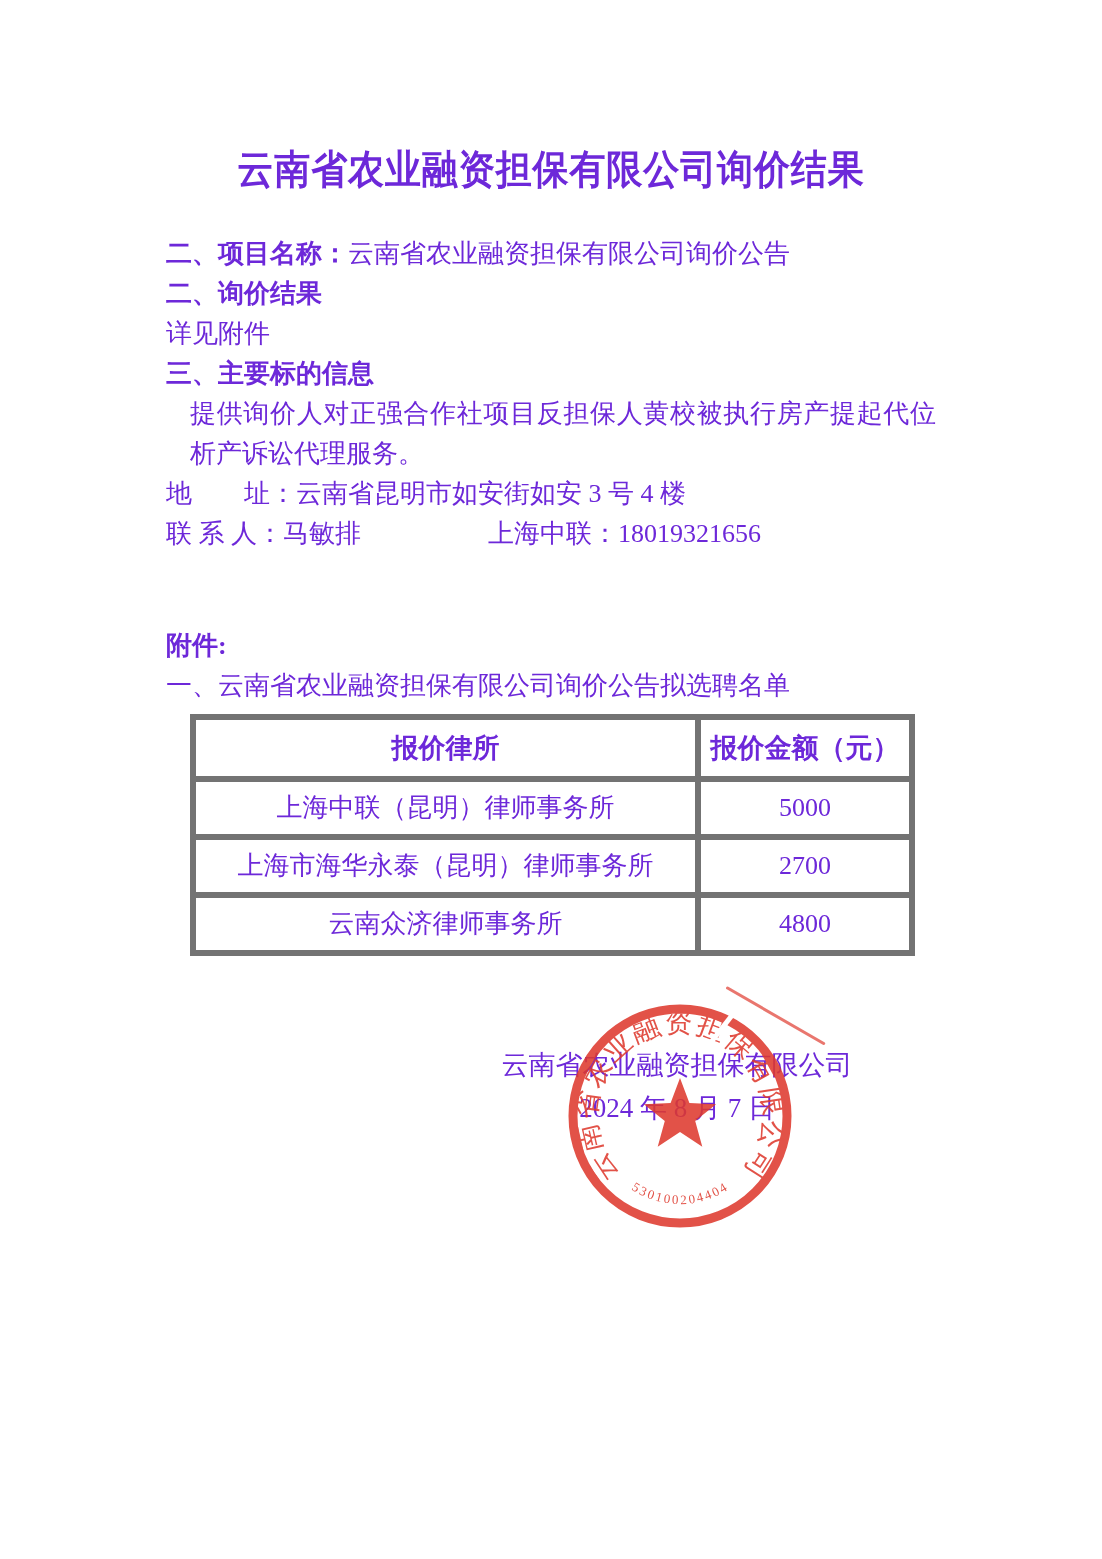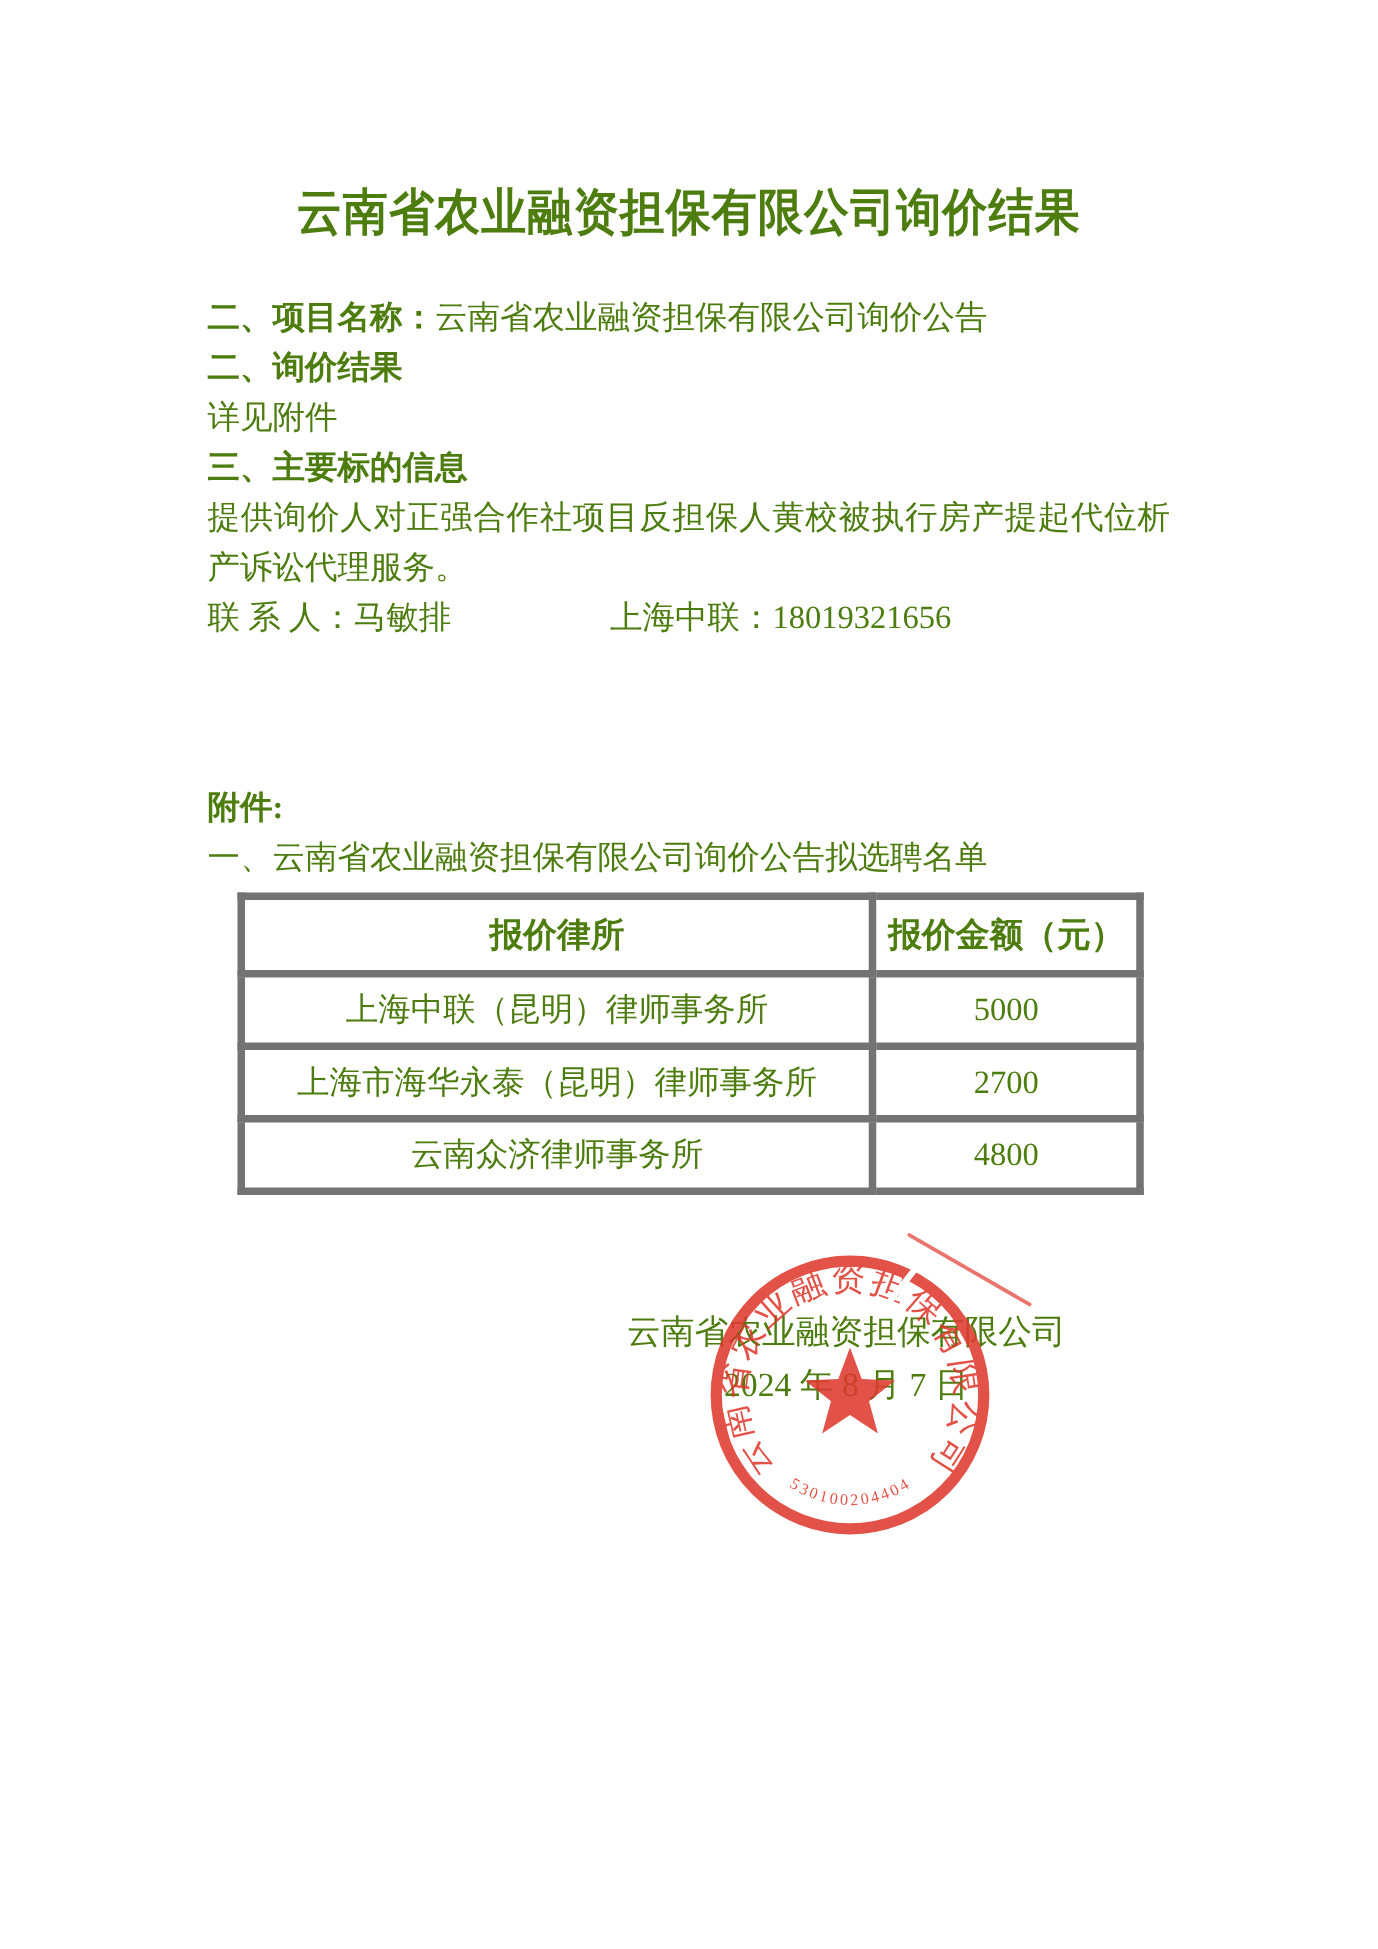--- a/index.html
+++ b/index.html
@@ -1,32 +1,32 @@
 <!DOCTYPE html>
 <html><head>
 <meta charset="utf-8">
 <style>
   html,body { margin:0; padding:0; background:#ffffff; }
   .page {
     position:relative; width:1102px; height:1559px; background:#ffffff;
     font-family:"Liberation Serif","DejaVu Serif",serif;
-    color:#4d7c0f; overflow:hidden;
+    color:#6d28d9; overflow:hidden;
   }
   .doc-title {
     position:absolute; top:142px; left:0; width:100%;
     text-align:center; font-size:40px; font-weight:bold;
     transform:scaleX(0.9); letter-spacing:1px; white-space:nowrap;
   }
   .main-block {
     position:absolute; left:166px; top:234px; width:770px;
     font-size:26px; line-height:40px;
   }
   .line { white-space:nowrap; }
   .bold { font-weight:bold; }
-  .para { text-align:justify; text-align-last:left; line-height:40px; }
+  .para { text-align:justify; text-align-last:left; line-height:40px;margin-left:24px; }
   .contact-line { position:relative; }
   .phone-group { position:absolute; left:322px; top:0; white-space:nowrap; }
   .attach-block {
     position:absolute; left:166px; top:626px; width:770px;
     font-size:26px; line-height:40px;
   }
   table.quote-table {
     border-collapse:collapse; margin:8px 0 0 24px;
     table-layout:fixed; width:723px;
   }
@@ -63,20 +63,23 @@
   <div class="doc-title">云南省农业融资担保有限公司询价结果</div>
 
   <div class="main-block">
     <div class="line">
       <span class="bold">二、项目名称：</span><span>云南省农业融资担保有限公司询价公告</span>
     </div>
     <div class="line bold">二、询价结果</div>
     <div class="line">详见附件</div>
     <div class="line bold">三、主要标的信息</div>
     <div class="para">提供询价人对正强合作社项目反担保人黄校被执行房产提起代位析产诉讼代理服务。</div>
+    <div class="line">
+      <span>地　　址：</span><span>云南省昆明市如安街如安 3 号 4 楼</span>
+    </div>
     <div class="line contact-line">
       <span>联 系 人：</span><span>马敏排</span>
       <span class="phone-group"><span>上海中联：</span><span>18019321656</span></span>
     </div>
   </div>
 
   <div class="attach-block">
     <div class="line bold">附件:</div>
     <div class="line">一、云南省农业融资担保有限公司询价公告拟选聘名单</div>
 

